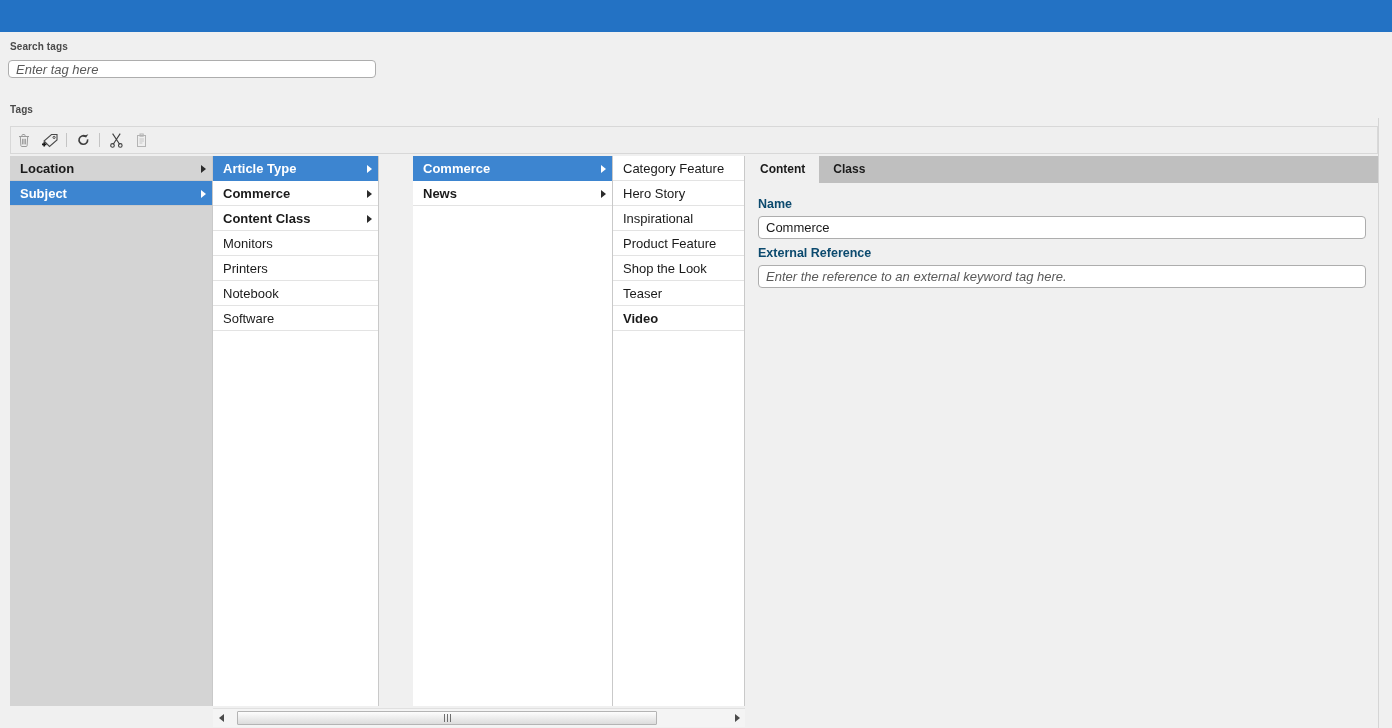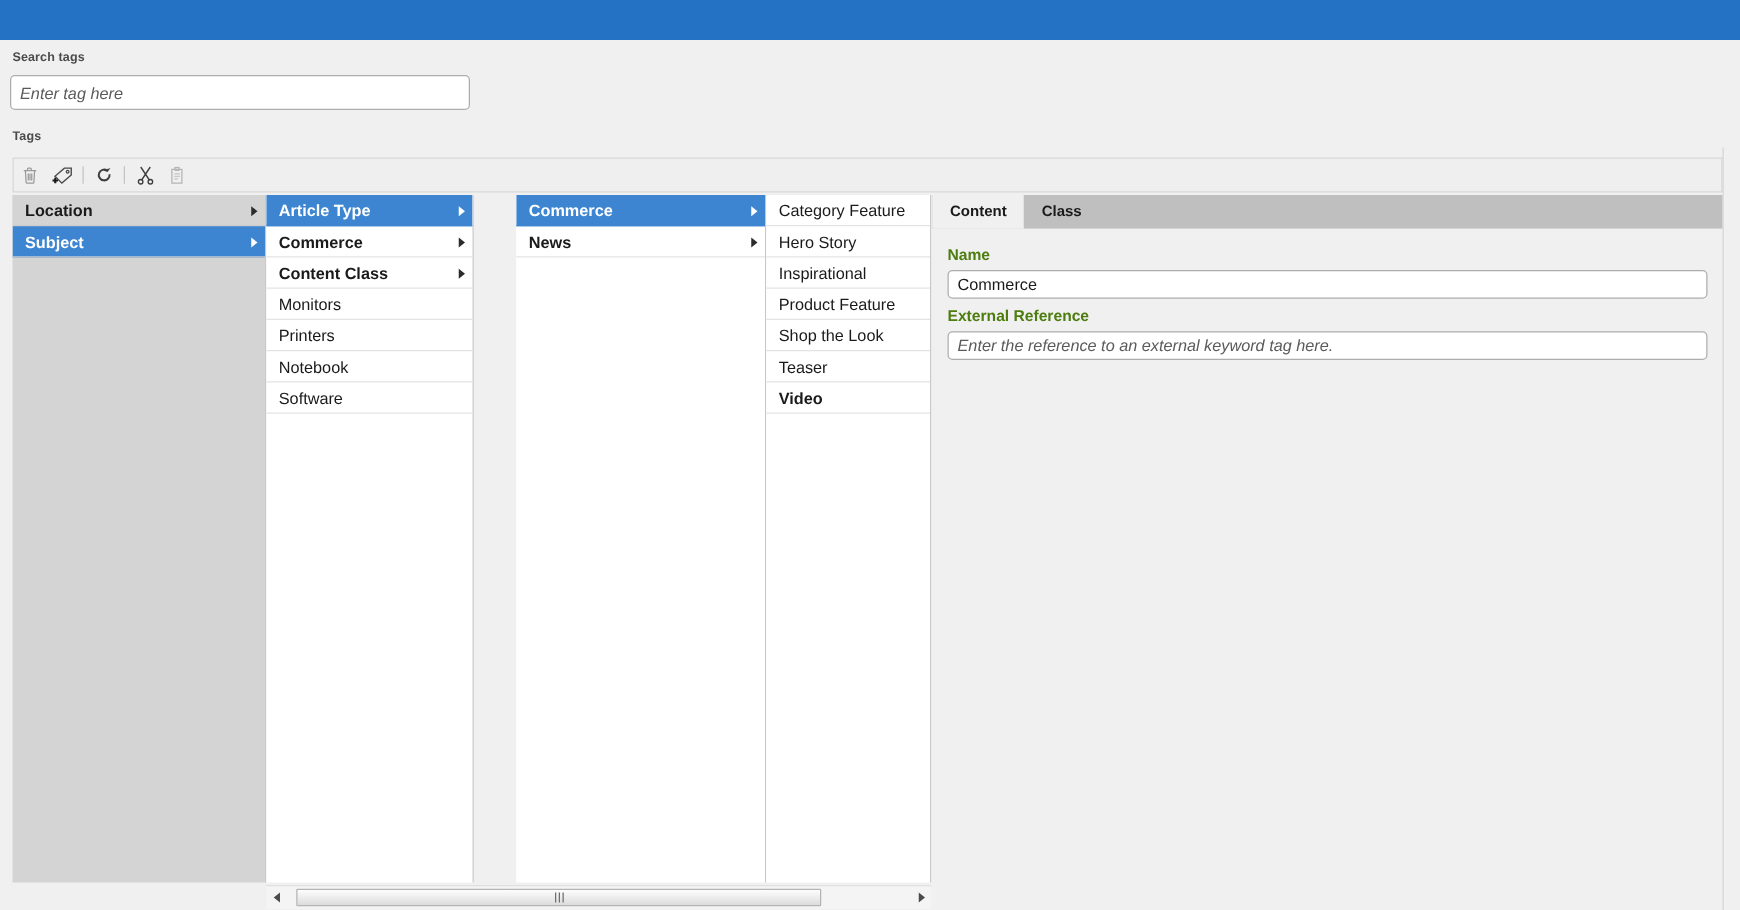--- a/index.html
+++ b/index.html
@@ -19,21 +19,21 @@
   }
   .field-label{
     position:absolute;
     font-size:10px;font-weight:bold;color:#4a4a4a;
     letter-spacing:0.1px;
   }
   #search-label{left:10px;top:41px;}
   #tags-label{left:10px;top:104px;}
 
   #search-input{
-    position:absolute;left:8px;top:60px;width:368px;height:28px;
+    position:absolute;left:8px;top:60px;width:368px;height:18px;
     box-sizing:border-box;
     border:1px solid #adadad;border-radius:4px;background:#ffffff;
     padding:0 7px;font-size:13px;font-family:"Liberation Sans",sans-serif;
     color:#1a1a1a;outline:none;
   }
   #search-input::placeholder{color:#5a5a5a;font-style:italic;opacity:1;}
 
   
   #tag-toolbar{
     position:absolute;left:10px;top:126px;width:1368px;height:28px;
@@ -123,21 +123,21 @@
     display:flex;align-items:flex-end;
   }
   .tab{
     height:27px;line-height:27px;padding:0 14px;
     font-size:12px;font-weight:bold;color:#1a1a1a;
     box-sizing:border-box;cursor:default;
   }
   .tab.active{background:#f0f0f0;}
   #panel-body{position:absolute;left:0;top:27px;width:632px;bottom:0;background:#f0f0f0;}
   .p-label{
-    position:absolute;font-size:12.5px;font-weight:bold;color:#4d7c0f;left:12px;
+    position:absolute;font-size:12.5px;font-weight:bold;color:#0c4a6e;left:12px;
   }
   #name-label{top:14px;}
   #extref-label{top:63px;}
   .p-input{
     position:absolute;left:12px;width:608px;height:23px;
     box-sizing:border-box;
     border:1px solid #adadad;border-radius:4px;background:#ffffff;
     padding:0 7px;font-size:13px;font-family:"Liberation Sans",sans-serif;
     color:#1a1a1a;outline:none;
   }

